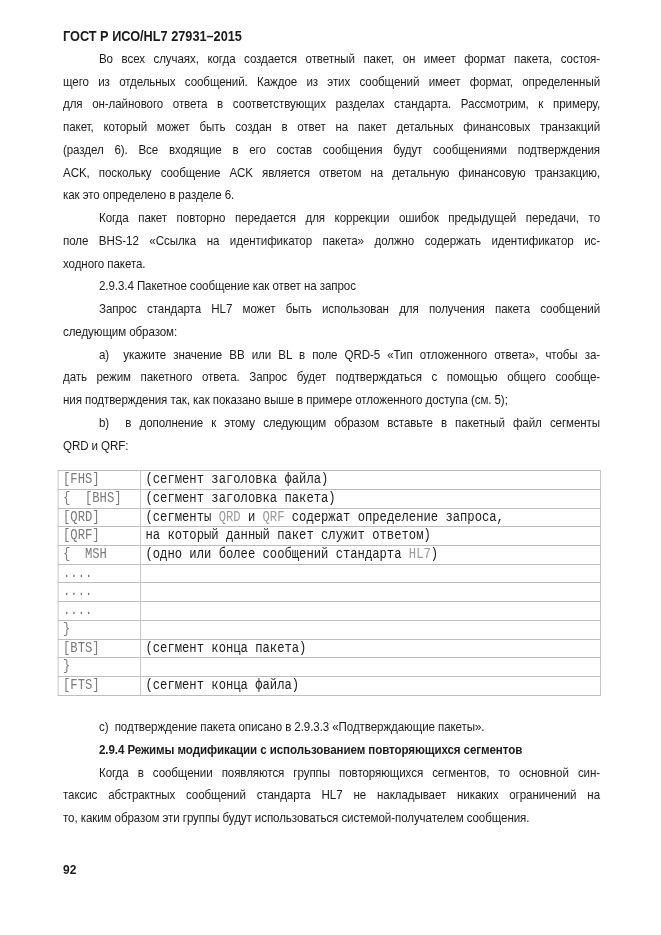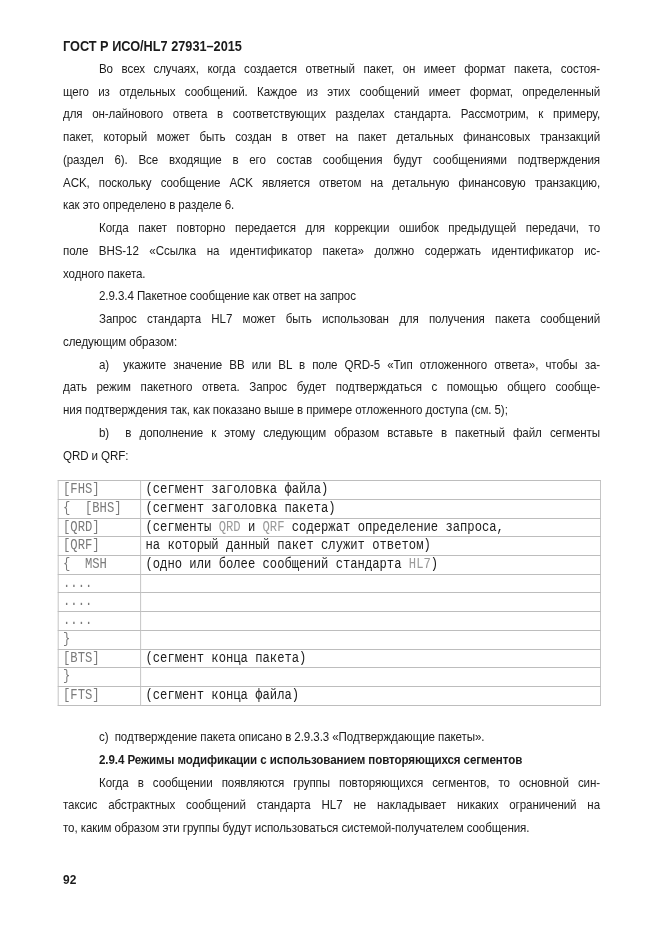--- a/index.html
+++ b/index.html
@@ -2,21 +2,21 @@
 <html lang="ru"><head>
 <meta charset="utf-8">
 <style>
   html,body{margin:0;padding:0;background:#ffffff;}
   .page{
     position:relative;
     width:661px;height:935px;
     box-sizing:border-box;
     background:#ffffff;
     overflow:hidden;
-    padding:35px 0 0 63px;
+    padding:25px 0 0 63px;
     font-family:"Liberation Sans", sans-serif;
     color:#1b1b1b;
   }
   
   .content{width:612px;transform:scaleX(0.8775);transform-origin:0 0;}
   .ln{
     height:22.75px;line-height:22.75px;
     font-size:13.2px;letter-spacing:-0.1px;
     white-space:normal;
   }

